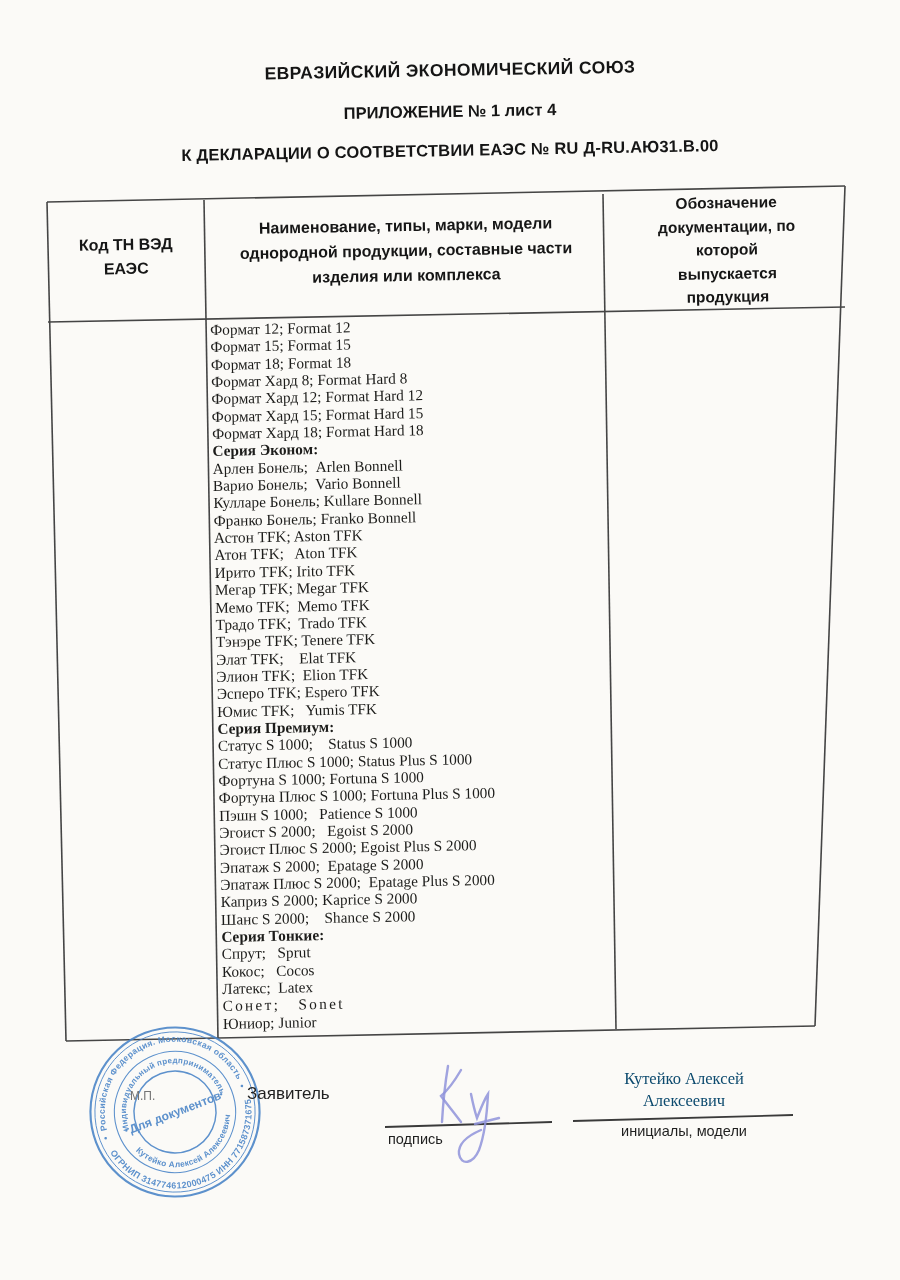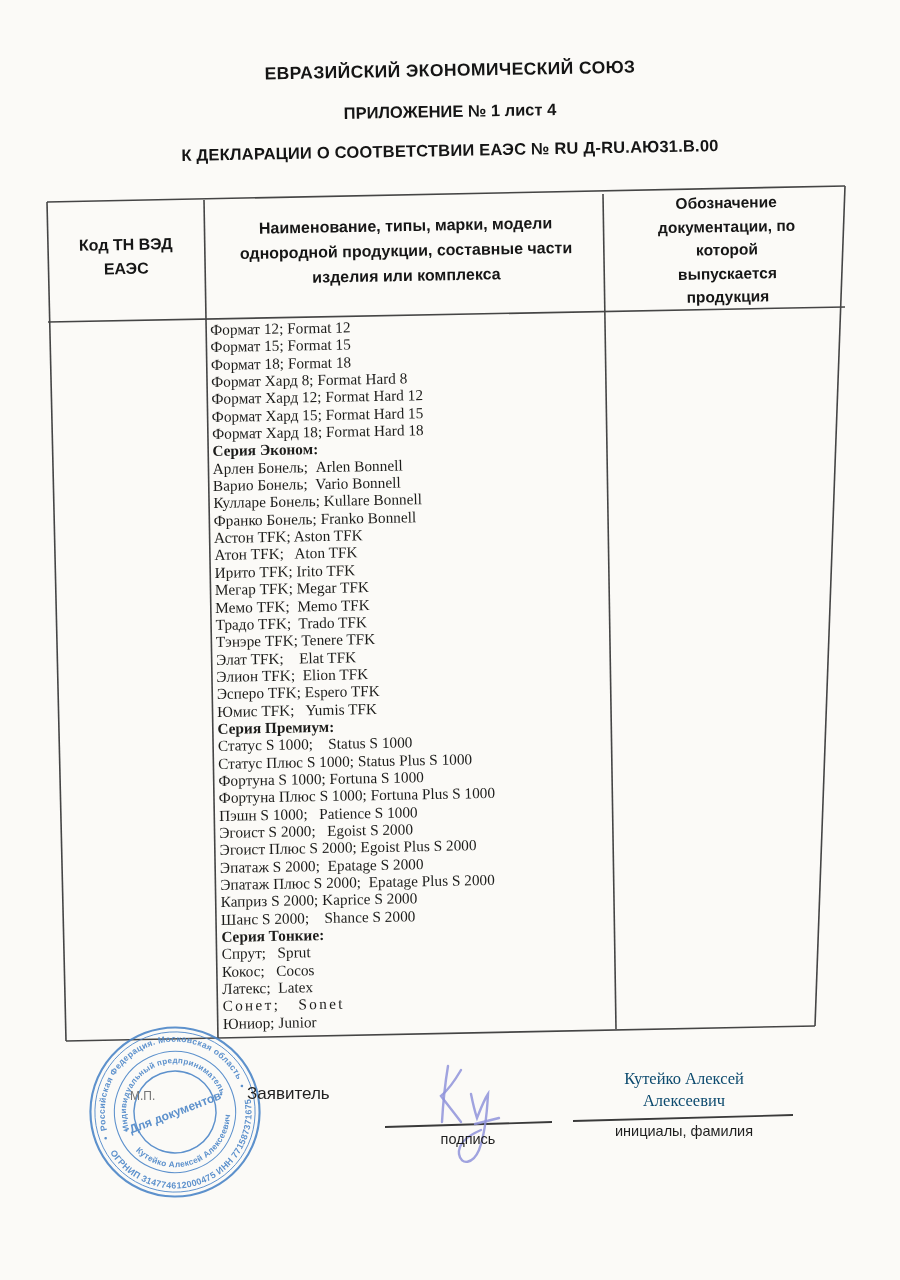--- a/index.html
+++ b/index.html
@@ -31,21 +31,21 @@
     font-size:15.3px;color:#1d1d1b;
     transform:rotate(-1.05deg);transform-origin:0 0;
   }
   .pl{line-height:17.35px;white-space:pre;}
   .pl.bold{font-weight:bold;}
   .pl.spaced{letter-spacing:2.3px;}
   
   .ftxt{position:absolute;color:#1f1f1f;}
   #mp{left:130px;top:1089px;font-size:12px;color:#737373;}
   #applicant{left:247px;top:1084px;font-size:17px;}
-  #sig-caption{left:388px;top:1131px;width:160px;text-align:center;font-size:14.5px;}
+  #sig-caption{left:388px;top:1131px;width:160px;text-align:left;font-size:14.5px;}
   #name-block{
     left:574px;top:1068px;width:220px;text-align:center;
     font-family:"Liberation Serif","DejaVu Serif",serif;
     font-size:16.5px;line-height:22px;white-space:pre-line;color:#0c4a6e;
   }
   #name-caption{left:574px;top:1123px;width:220px;text-align:center;font-size:14.5px;}
   
   #stamp{position:absolute;left:86px;top:1023px;width:178px;height:178px;opacity:.9;}
   #stamp .ln{fill:none;stroke:#4c86c8;}
   #stamp text{fill:#4c86c8;font-family:"Liberation Sans",sans-serif;font-weight:bold;}
@@ -164,15 +164,15 @@
   <svg id="signature" viewBox="0 0 96 120" aria-hidden="true">
     <path d="M 33 8 C 30 26 28 46 27 64"></path>
     <path d="M 46 12 C 39 24 33 32 26 38 C 32 46 40 56 46 64"></path>
     <path d="M 56 36 C 58 46 60 54 62 60 C 66 50 69 42 73 36 C 72 56 70 76 64 92 C 58 106 46 108 44 96 C 43 86 52 78 66 72"></path>
     <path d="M 60 66 C 68 64 76 62 84 60"></path>
   </svg>
   <div id="sig-caption" class="ftxt">подпись</div>
 
   <div id="name-block" class="ftxt">Кутейко Алексей
 Алексеевич</div>
-  <div id="name-caption" class="ftxt">инициалы, фамилия</div>
+  <div id="name-caption" class="ftxt">инициалы, модели</div>
 
 </div>
 
 </body></html>

